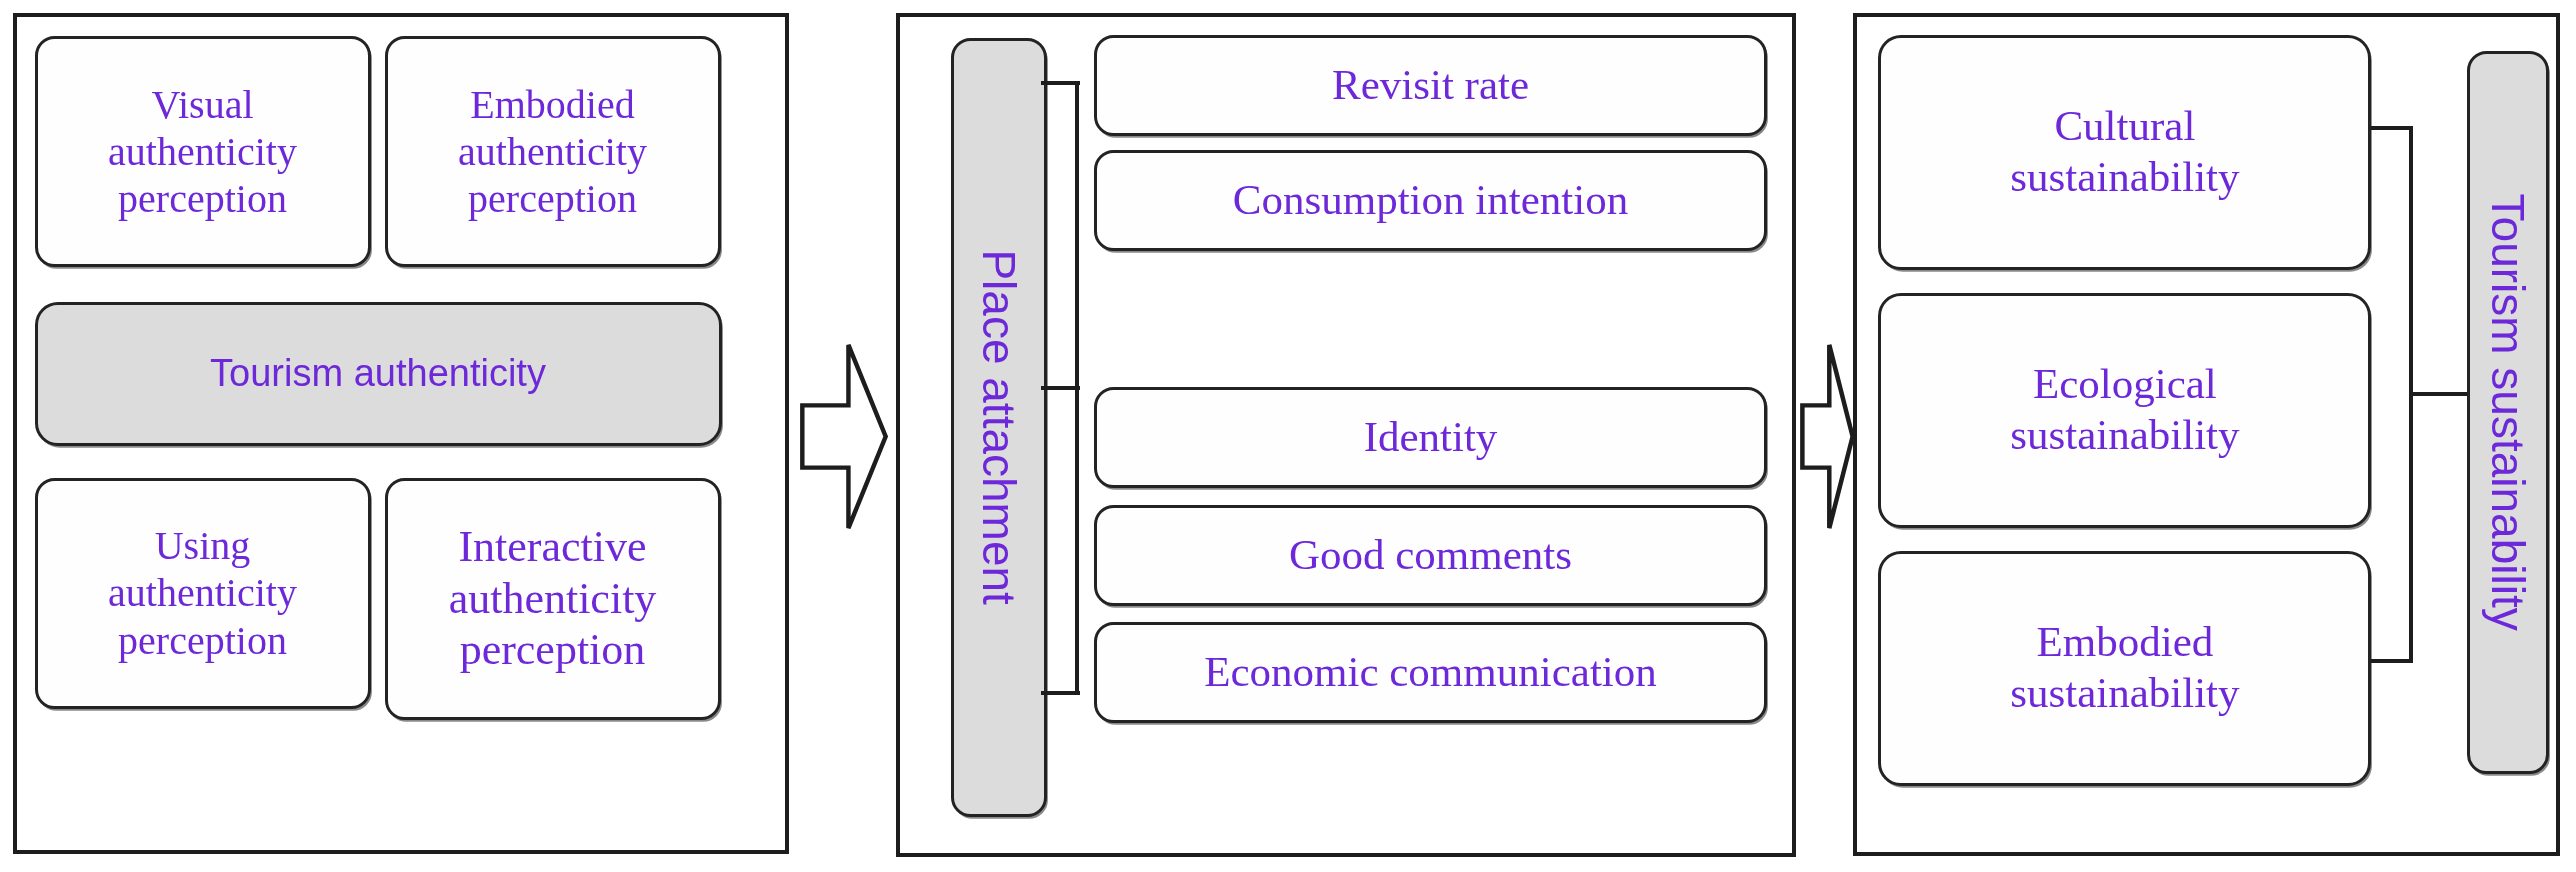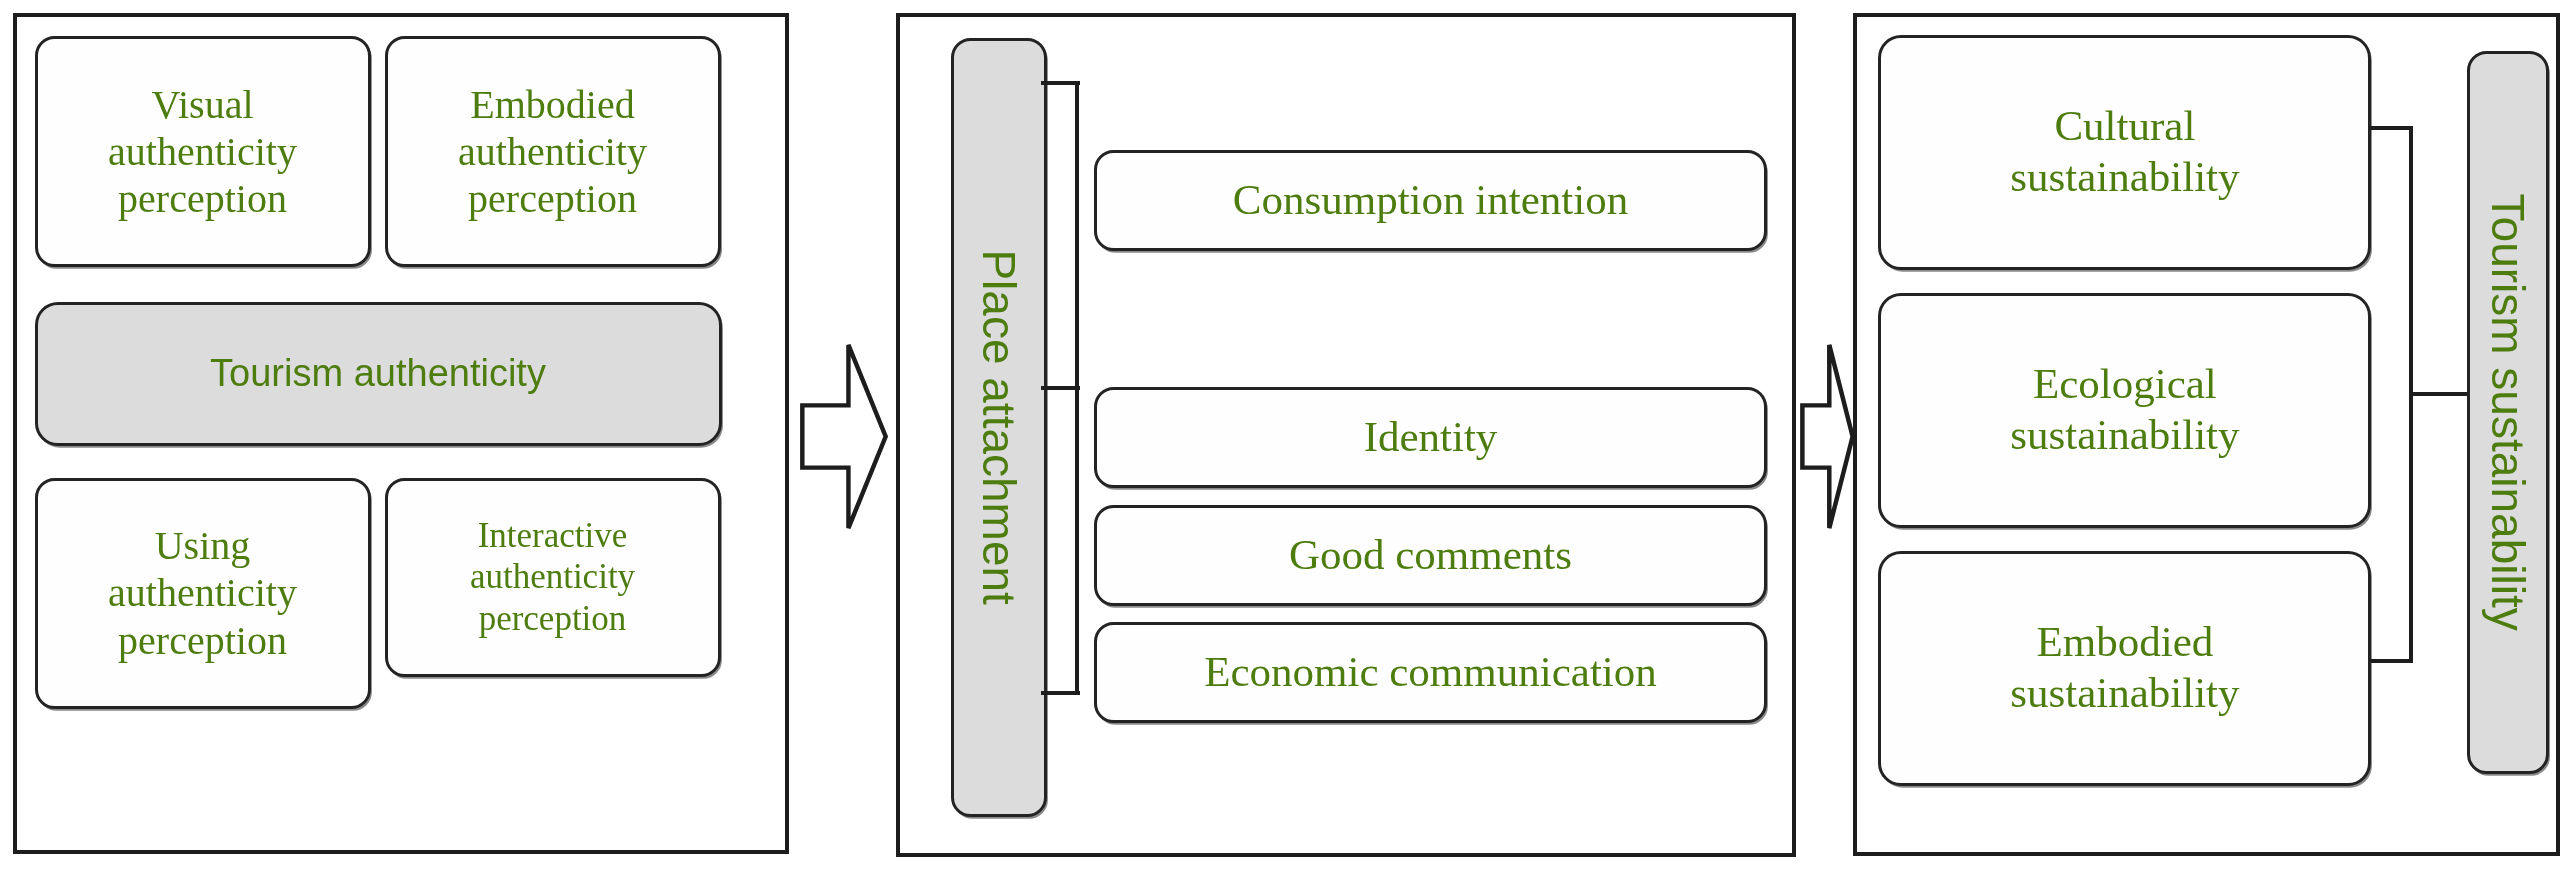--- a/index.html
+++ b/index.html
@@ -28,35 +28,35 @@
     box-sizing:border-box;
     border:3.6px solid #232323;
     border-radius:19.6px;
     background:#fefefe;
     display:flex;
     align-items:center;
     justify-content:center;
     text-align:center;
     line-height:1.18;
     font-family:"Liberation Serif", serif;
-    color:#4d7c0f;
+    color:#6d28d9;
     box-shadow:1.8px 2.7px 0 -0.9px rgba(40,40,40,.55);
     white-space:pre-line;
   }
   .node.gray{
     background:#dcdcdc;
     font-family:"Liberation Sans", sans-serif;
   }
 
   
   #n-visual      {left:18px;  top:19.6px;  width:336px; height:231px; font-size:40px;}
   #n-embodied    {left:368px; top:19.6px;  width:336px; height:231px; font-size:40px;}
   #n-tourism-auth{left:18px;  top:285px; width:687px; height:144px; font-size:38px; border-radius:23px;}
   #n-using       {left:18px;  top:461px; width:336px; height:231px; font-size:40px;}
-  #n-interactive {left:368px; top:461px; width:336px; height:199px; font-size:35px;}
+  #n-interactive {left:368px; top:461px; width:336px; height:242px; font-size:44px;}
 
   
   #n-place{
     left:51px; top:21.4px; width:96px; height:779px;
     font-size:46px; border-radius:19.6px;
   }
   #n-place .vtext{
     transform:rotate(90deg);
     white-space:nowrap;
     display:block;
@@ -139,20 +139,21 @@
 
     <div class="node gray" id="n-place">
       <span class="vtext">Place attachment</span>
     </div>
 
     <div class="line" id="mb-top"></div>
     <div class="line" id="mb-vert"></div>
     <div class="line" id="mb-bottom"></div>
     <div class="line" id="mb-trunk"></div>
 
+    <div class="node mid-item" id="m0">Revisit rate</div>
     <div class="node mid-item" id="m1">Consumption intention</div>
     <div class="node mid-item" id="m3">Identity</div>
     <div class="node mid-item" id="m4">Good comments</div>
     <div class="node mid-item" id="m5">Economic communication</div>
   </div>
 
   <div class="arrow" id="arrow-2">
     <svg viewBox="0 0 68 226" preserveAspectRatio="none">
       <polygon points="6,78 36,78 36,10 62,113 36,216 36,148 6,148"></polygon>
     </svg>

